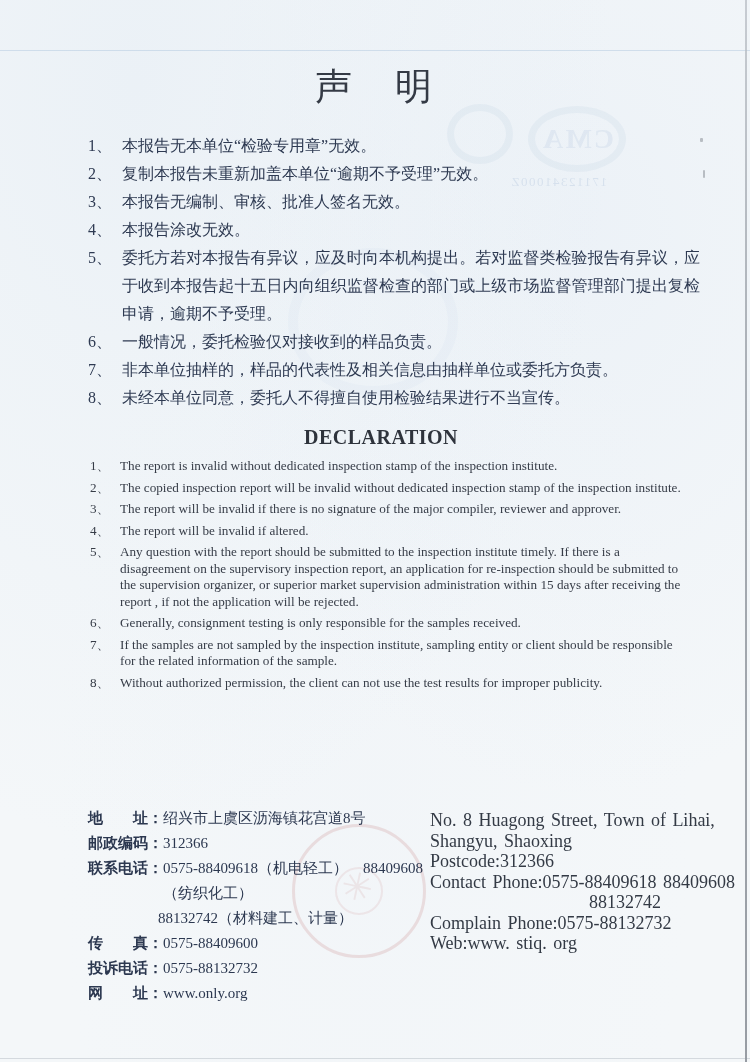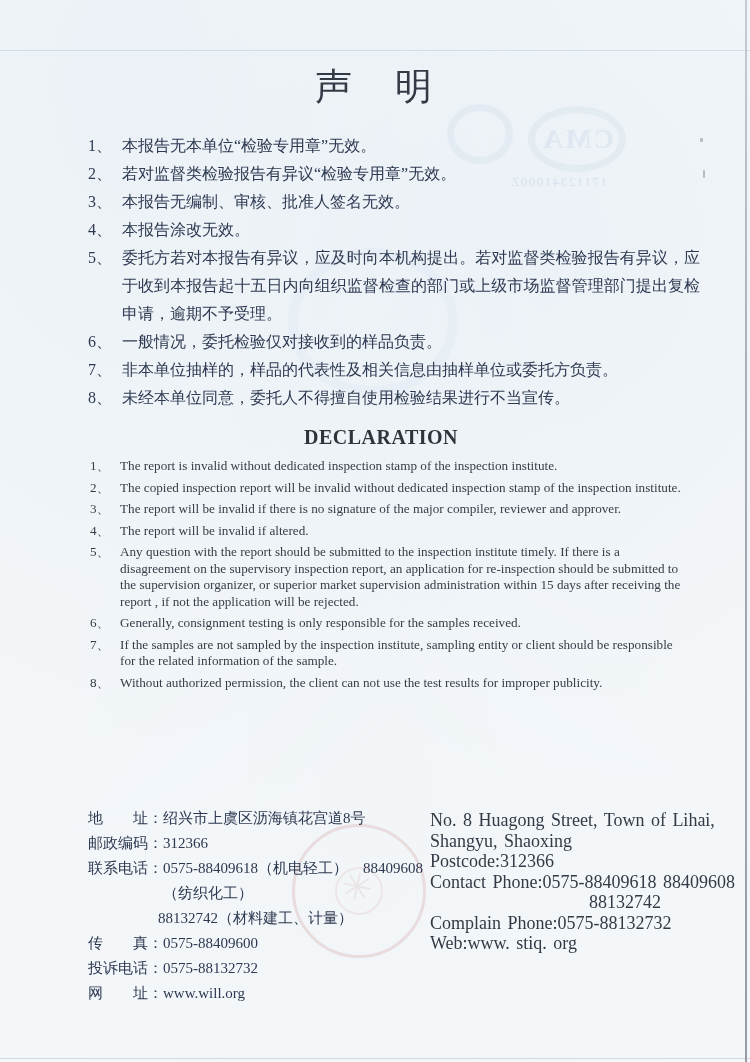--- a/index.html
+++ b/index.html
@@ -55,21 +55,21 @@
     font-size:20px;font-weight:700;letter-spacing:.5px;color:#2e333c;margin-left:28px;
   }
   .en-list{position:absolute;left:90px;top:458px;width:592px;z-index:2;
     font-size:13.2px;line-height:16.5px;color:#363c47;}
   .en-item{position:relative;padding-left:30px;margin-bottom:5px;}
   .en-item .num{position:absolute;left:0;top:0;}
   
   .footer-left{position:absolute;left:88px;top:806px;width:345px;z-index:2;
     font-size:15px;line-height:25px;color:#2c3850;}
   .f-row{display:flex;align-items:flex-start;}
-  .f-label{white-space:pre;flex:none;}
+  .f-label{white-space:pre;flex:none;font-weight:bold;}
   .f-value{white-space:pre-wrap;}
   .f-cont{padding-left:70px;white-space:pre;}
   .footer-right{position:absolute;left:430px;top:810px;width:280px;z-index:2;
     font-size:18px;line-height:20.5px;color:#333a45;word-spacing:2px;}
   .fr-line{white-space:pre;}
   .fr-cont{padding-left:110px;text-align:center;}
 </style>
 </head>
 <body>
 
@@ -88,21 +88,21 @@
   </div>
   <div class="speck s1"></div>
   <div class="speck s2"></div>
   <div class="edge-right"></div>
   <div class="bottom-hairline"></div>
 
   <div class="title">声　明</div>
 
   <div class="cn-list">
     <div class="cn-item"><span class="num">1、</span><span>本报告无本单位“检验专用章”无效。</span></div>
-    <div class="cn-item"><span class="num">2、</span><span>若对监督类检验报告有异议“检验专用章”无效。</span></div>
+    <div class="cn-item"><span class="num">2、</span><span>复制本报告未重新加盖本单位“逾期不予受理”无效。</span></div>
     <div class="cn-item"><span class="num">3、</span><span>本报告无编制、审核、批准人签名无效。</span></div>
     <div class="cn-item"><span class="num">4、</span><span>本报告涂改无效。</span></div>
     <div class="cn-item"><span class="num">5、</span><span>委托方若对本报告有异议，应及时向本机构提出。若对监督类检验报告有异议，应于收到本报告起十五日内向组织监督检查的部门或上级市场监督管理部门提出复检申请，逾期不予受理。</span></div>
     <div class="cn-item"><span class="num">6、</span><span>一般情况，委托检验仅对接收到的样品负责。</span></div>
     <div class="cn-item"><span class="num">7、</span><span>非本单位抽样的，样品的代表性及相关信息由抽样单位或委托方负责。</span></div>
     <div class="cn-item"><span class="num">8、</span><span>未经本单位同意，委托人不得擅自使用检验结果进行不当宣传。</span></div>
   </div>
 
   <div class="decl-title">DECLARATION</div>
 
@@ -134,21 +134,21 @@
     <div class="f-row">
         <span class="f-label">传　　真：</span>
         <span class="f-value">0575-88409600</span>
       </div>
     <div class="f-row">
         <span class="f-label">投诉电话：</span>
         <span class="f-value">0575-88132732</span>
       </div>
     <div class="f-row">
         <span class="f-label">网　　址：</span>
-        <span class="f-value">www.will.org</span>
+        <span class="f-value">www.only.org</span>
       </div>
   </div>
 
   <div class="footer-right">
     <div class="fr-line">No. 8 Huagong Street, Town of Lihai,</div>
     <div class="fr-line">Shangyu, Shaoxing</div>
     <div class="fr-line">Postcode:312366</div>
     <div class="fr-line">Contact Phone:0575-88409618 88409608</div>
     <div class="fr-line fr-cont">88132742</div>
     <div class="fr-line">Complain Phone:0575-88132732</div>

